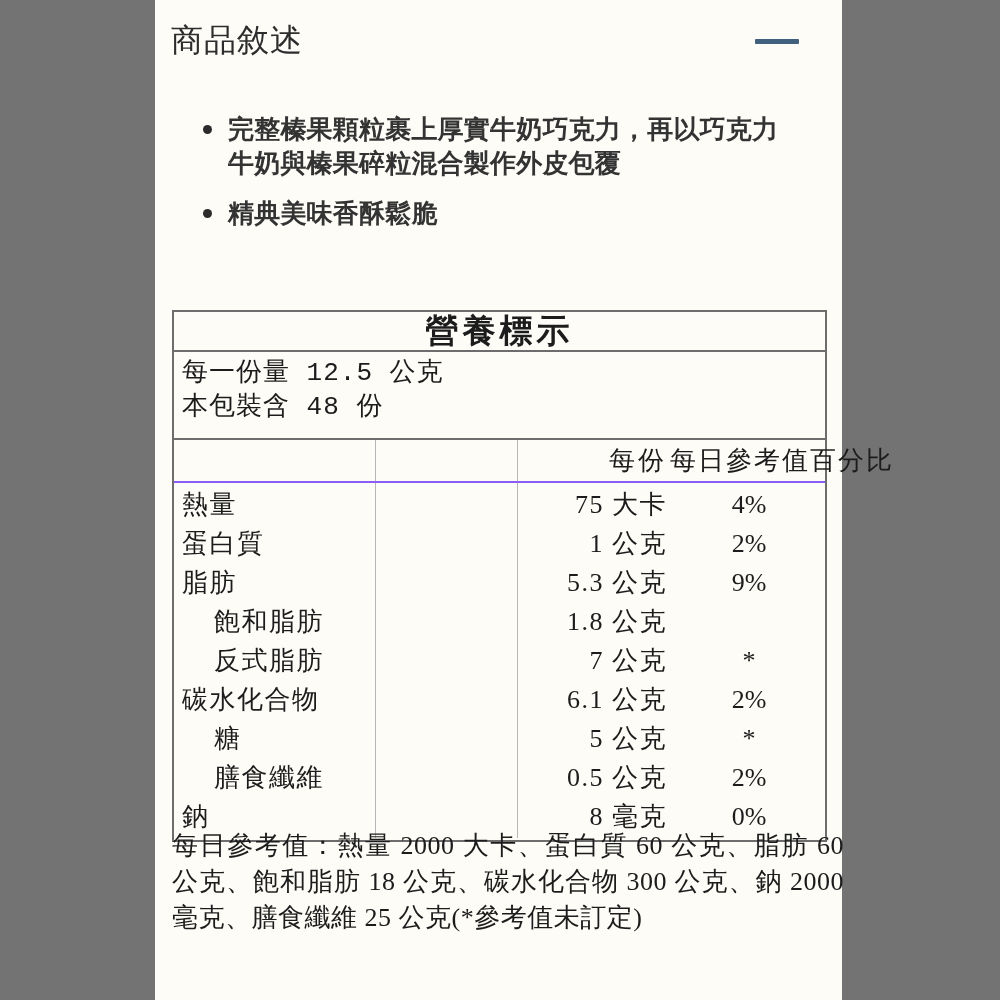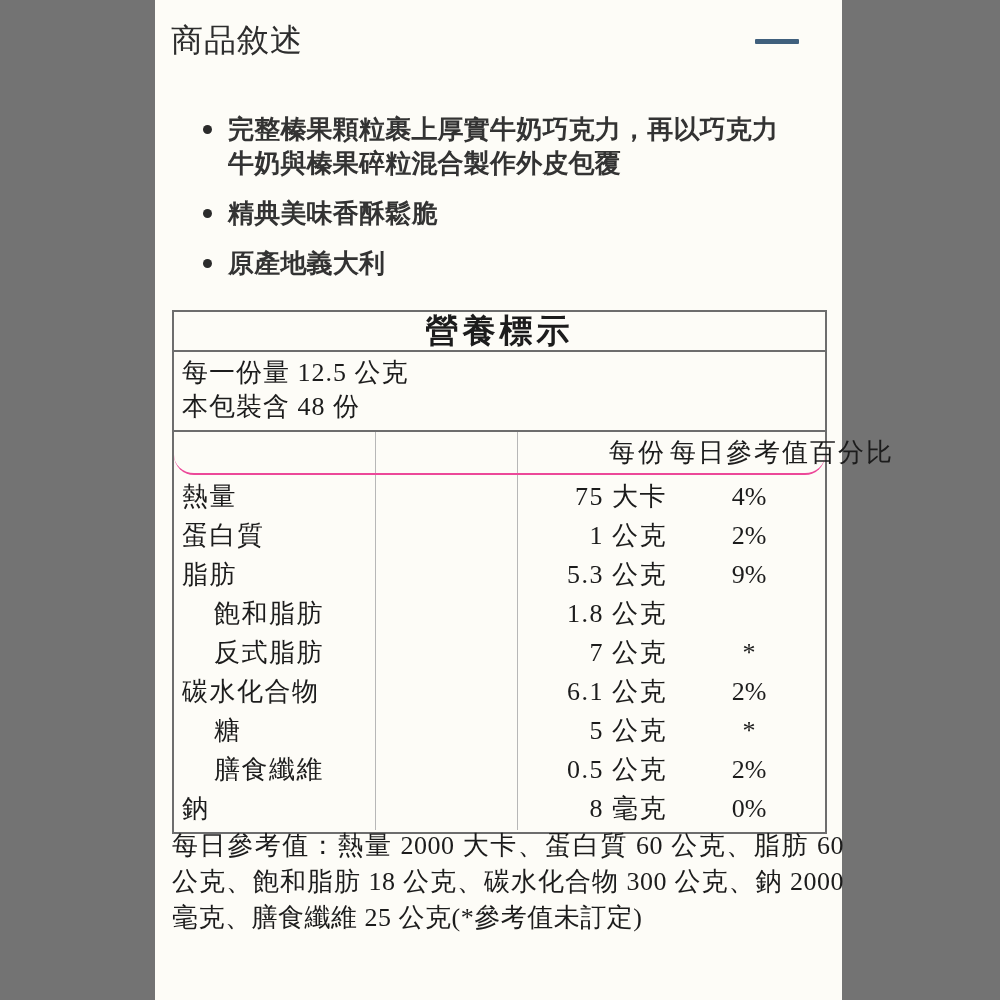--- a/index.html
+++ b/index.html
@@ -115,33 +115,33 @@
   .nt-title {
     height: 38px;
     line-height: 38px;
     text-align: center;
     font-size: 33px;
     font-weight: bold;
     letter-spacing: 4px;
     border-bottom: 2px solid #6d6d6d;
   }
   .nt-serving {
-    padding: 4px 0 6px 8px;
+    padding: 4px 0 14px 8px;
     border-bottom: 2px solid #6d6d6d;
+    font-family: Liberation Mono, monospace;
   }
   .nt-serving div {
     font-size: 26px;
     line-height: 34px;
     letter-spacing: 1px;
   }
   .nt-colhead {
     position: relative;
     height: 41px;
-    border-bottom: 2px solid #ec4899;
-    border-radius: 20px;
+    border-bottom: 2px solid #8b5cf6;
   }
   .nt-rows {
     position: relative;
     padding-top: 2px;
     padding-bottom: 4px;
   }
   .nt-row {
     position: relative;
     height: 39px;
   }
@@ -228,21 +228,20 @@
     <div class="section-header">
       <div class="section-title">商品敘述</div>
       <div class="collapse-toggle">
         <span class="bar"></span>
       </div>
     </div>
 
     <ul class="bullets">
       <li>完整榛果顆粒裹上厚實牛奶巧克力，再以巧克力牛奶與榛果碎粒混合製作外皮包覆</li>
       <li>精典美味香酥鬆脆</li>
-      <li>原產地義大利</li>
     </ul>
 
     <div class="nutrition">
 
       <div class="nt-title">營養標示</div>
 
       <div class="nt-serving">
         <div>每一份量 12.5 公克</div>
         <div>本包裝含 48 份</div>
       </div>

